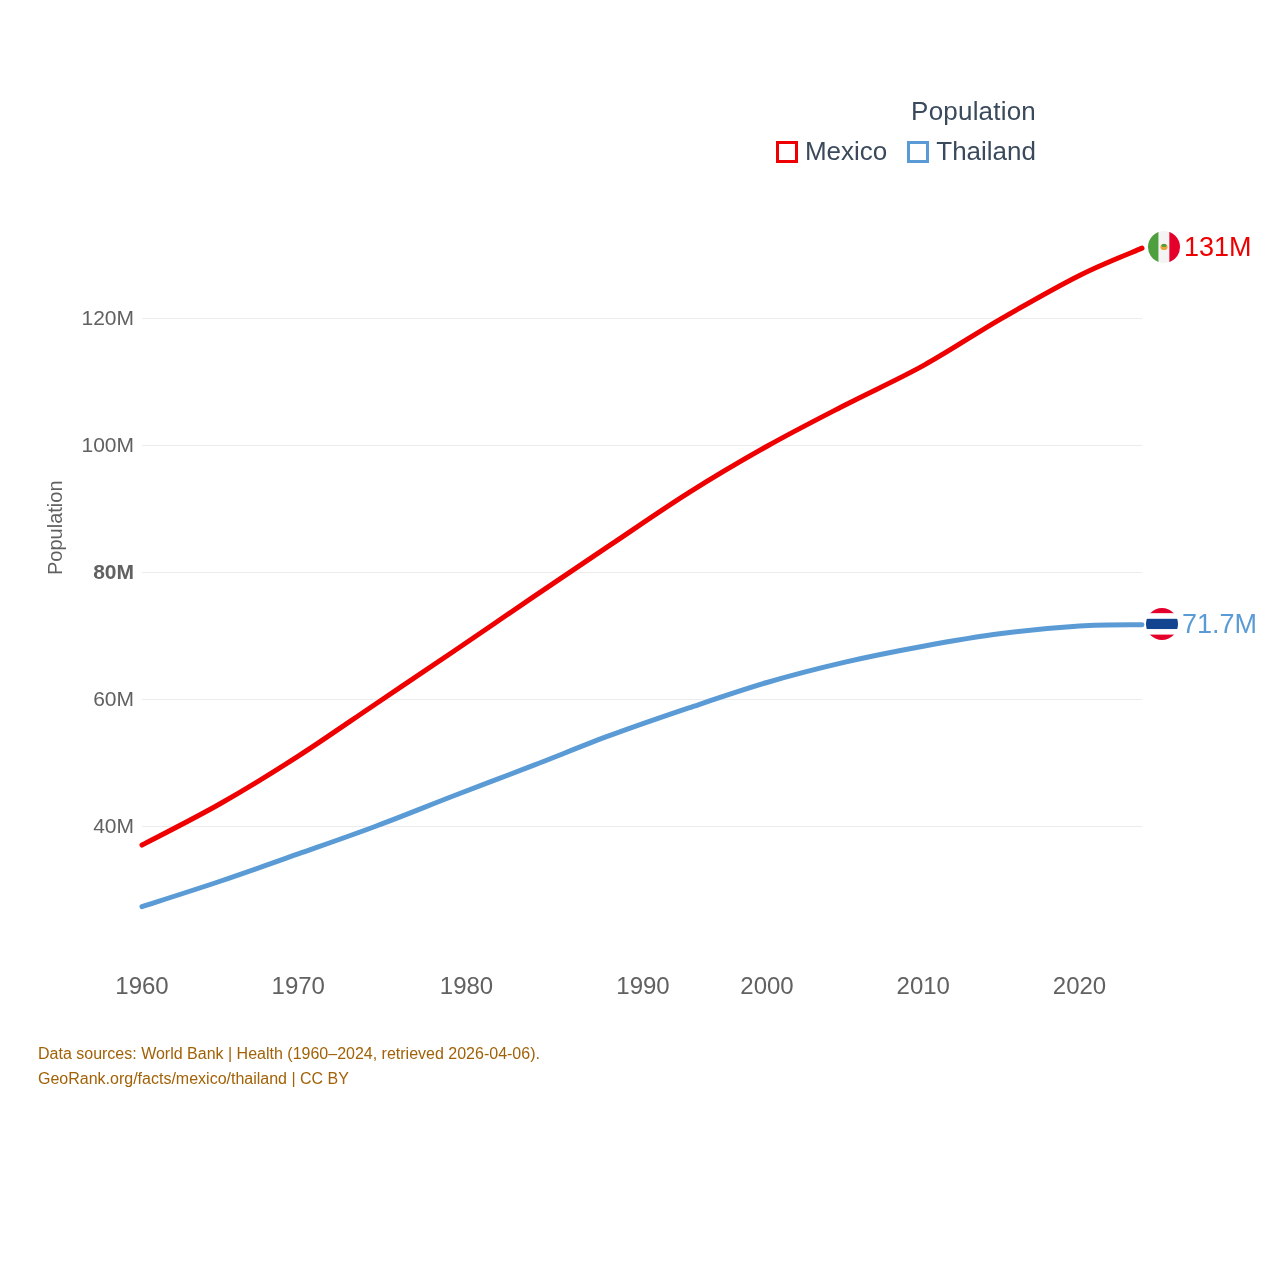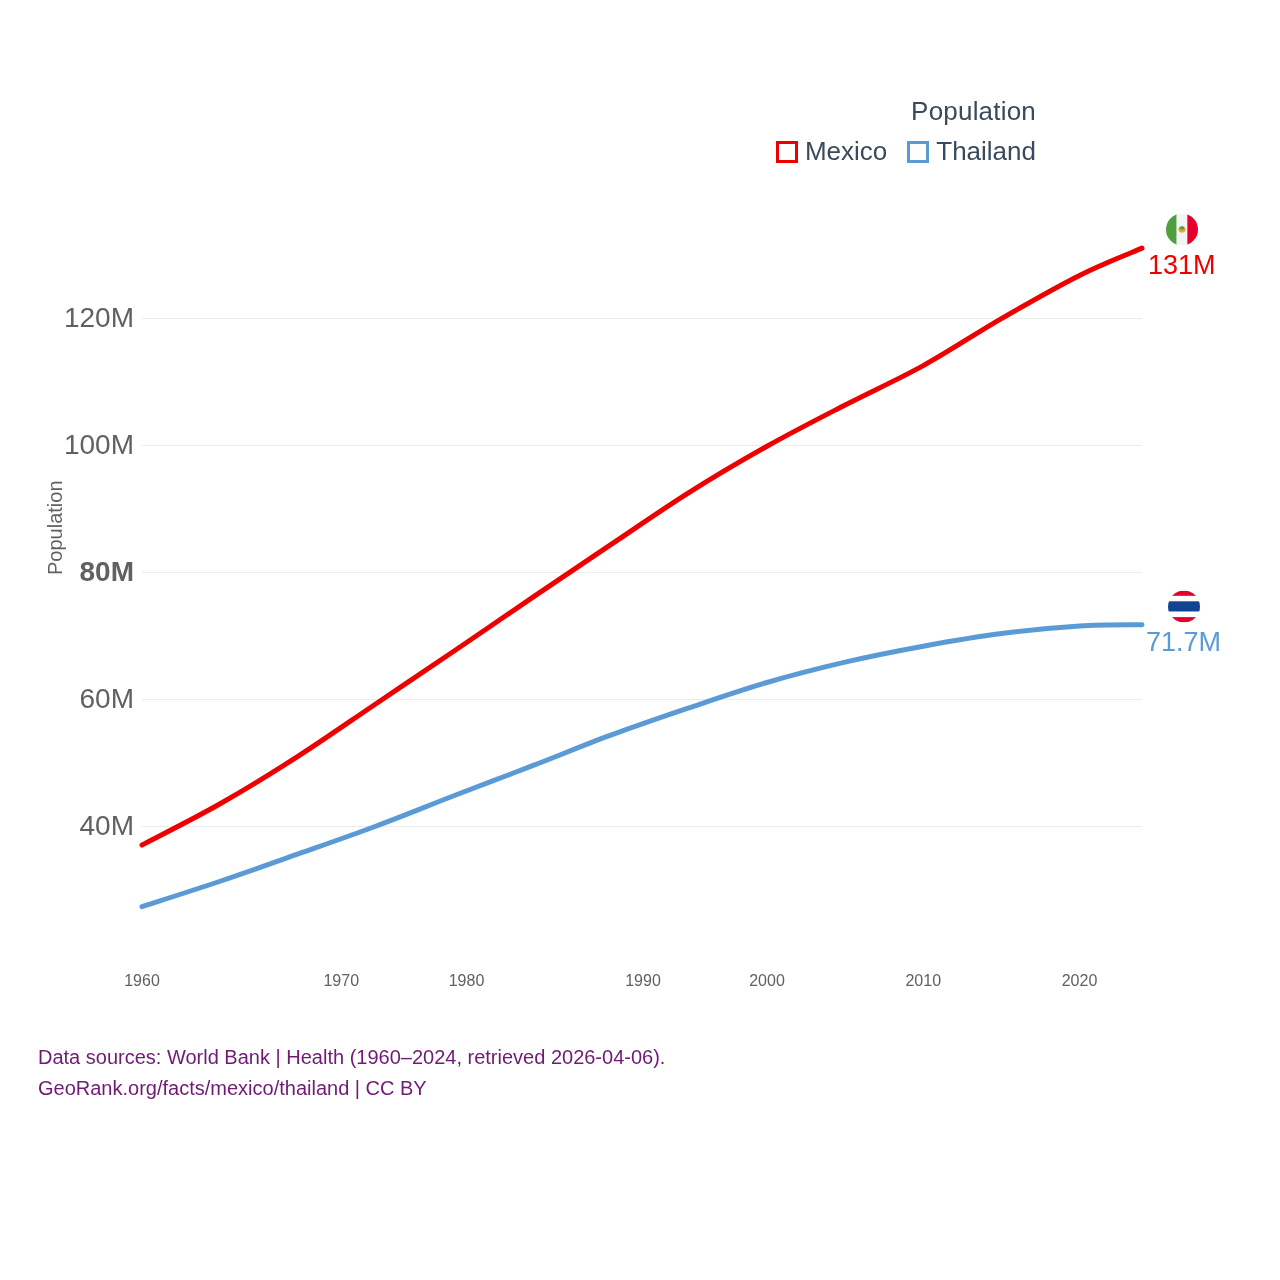--- a/index.html
+++ b/index.html
@@ -81,50 +81,50 @@
   .grid-line {
     position: absolute;
     left: 142px;
     width: 1000px;
     height: 1px;
     background: #ececec;
   }
   .y-tick-label {
     position: absolute;
     right: 1146px;
-    font-size: 28px;
+    font-size: 21px;
     color: #616161;
     text-align: right;
     transform: translateY(-50%);
     white-space: nowrap;
   }
   .x-tick-label {
     position: absolute;
     top: 972px;
-    font-size: 16px;
+    font-size: 24px;
     color: #616161;
     transform: translateX(-50%);
     white-space: nowrap;
   }
   #y-axis-title {
     position: absolute;
     left: 44px;
     top: 575px;
     font-size: 20px;
     color: #616161;
     transform: rotate(-90deg);
     transform-origin: left top;
     white-space: nowrap;
   }
 
   
   .end-label {
     position: absolute;
     display: flex;
-    flex-direction: column;
+    flex-direction: row;
     align-items: center;
     gap: 4px;
     transform: translateY(-50%);
   }
   .flag-badge {
     width: 32px;
     height: 32px;
     border-radius: 50%;
     overflow: hidden;
     flex: 0 0 auto;
@@ -137,22 +137,22 @@
   #mx-end-label { left: 1148px; top: 247px; }
   #th-end-label { left: 1146px; top: 624px; }
   #mx-end-label .end-value { color: #ee0000; }
   #th-end-label .end-value { color: #5b9bd5; }
 
   
   #footer {
     position: absolute;
     left: 38px;
     top: 1042px;
-    font-size: 20px;
-    color: #701a75;
+    font-size: 16px;
+    color: #a16207;
     line-height: 1.55;
   }
   #footer div { white-space: nowrap; }
 </style>
 </head>
 <body>
 
 <div id="page">
 
   <div id="legend">
@@ -180,21 +180,21 @@
       </div>
     <div id="yticks">
         <div class="y-tick-label" style="top: 826px;">40M</div>
         <div class="y-tick-label" style="top: 699px;">60M</div>
         <div class="y-tick-label" style="top: 572px; font-weight: bold;">80M</div>
         <div class="y-tick-label" style="top: 445px;">100M</div>
         <div class="y-tick-label" style="top: 318px;">120M</div>
       </div>
     <div id="xticks">
         <div class="x-tick-label" style="left: 142px;">1960</div>
-        <div class="x-tick-label" style="left: 298.25px; margin-left: 43px;">1970</div>
+        <div class="x-tick-label" style="left: 298.25px;">1970</div>
         <div class="x-tick-label" style="left: 454.5px; margin-left: 12px;">1980</div>
         <div class="x-tick-label" style="left: 643px;">1990</div>
         <div class="x-tick-label" style="left: 767px;">2000</div>
         <div class="x-tick-label" style="left: 923.25px;">2010</div>
         <div class="x-tick-label" style="left: 1079.5px;">2020</div>
       </div>
     <svg id="curves" width="1280" height="1280" style="position:absolute;left:0;top:0;">
       <path id="line-mexico" fill="none" stroke-width="5" stroke-linecap="round" stroke-linejoin="round" d="M 142.00 845.05 C 155.02 838.17, 194.08 818.59, 220.13 803.77 C 246.17 788.96, 272.21 772.87, 298.25 756.15 C 324.29 739.43, 350.33 721.01, 376.38 703.45 C 402.42 685.88, 428.46 668.41, 454.50 650.74 C 480.54 633.07, 506.58 615.07, 532.63 597.40 C 558.67 579.73, 584.71 562.16, 610.75 544.69 C 636.79 527.23, 662.83 509.03, 688.88 492.63 C 714.92 476.22, 740.96 460.88, 767.00 446.27 C 793.04 431.66, 819.08 418.44, 845.13 405.00 C 871.17 391.55, 897.21 380.02, 923.25 365.63 C 949.29 351.23, 975.33 333.66, 1001.38 318.63 C 1027.42 303.61, 1056.06 287.20, 1079.50 275.46 C 1102.94 263.71, 1131.58 252.70, 1142.00 248.15" stroke="#ee0000"></path>
       <path id="line-thailand" fill="none" stroke-width="5" stroke-linecap="round" stroke-linejoin="round" d="M 142.00 906.64 C 155.02 902.41, 194.08 890.03, 220.13 881.25 C 246.17 872.46, 272.21 863.15, 298.25 853.94 C 324.29 844.73, 350.33 835.74, 376.38 826.00 C 402.42 816.26, 428.46 805.57, 454.50 795.52 C 480.54 785.47, 506.58 775.73, 532.63 765.67 C 558.67 755.62, 584.71 744.83, 610.75 735.20 C 636.79 725.56, 662.83 716.67, 688.88 707.89 C 714.92 699.11, 740.96 690.11, 767.00 682.49 C 793.04 674.87, 819.08 668.20, 845.13 662.17 C 871.17 656.14, 897.21 651.06, 923.25 646.29 C 949.29 641.53, 975.33 636.98, 1001.38 633.60 C 1027.42 630.21, 1056.06 627.46, 1079.50 625.98 C 1102.94 624.49, 1131.58 624.92, 1142.00 624.71" stroke="#5b9bd5"></path>
     </svg>

